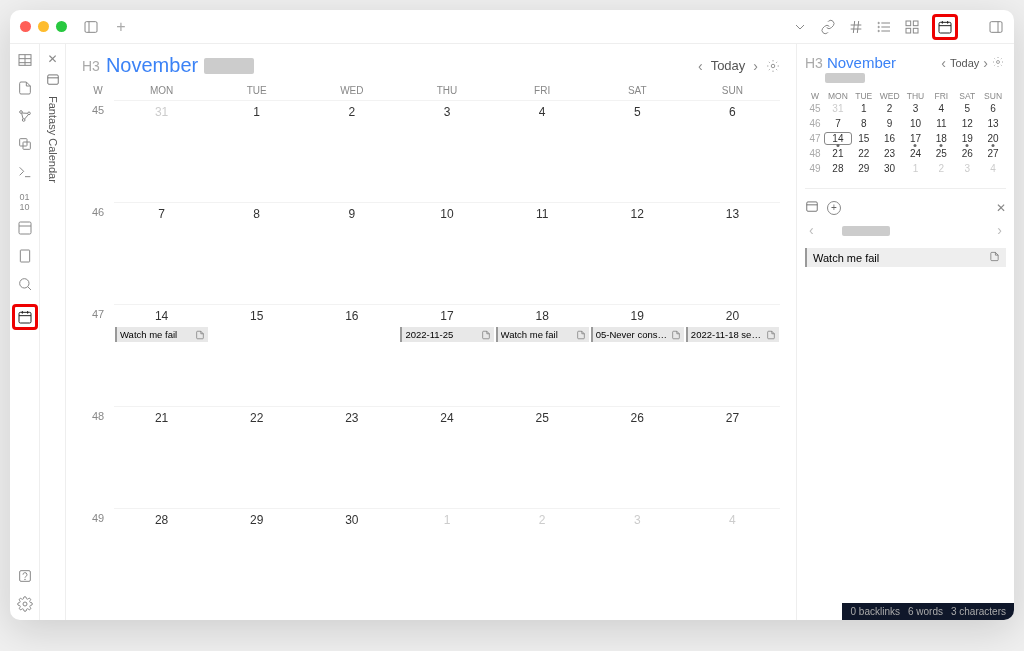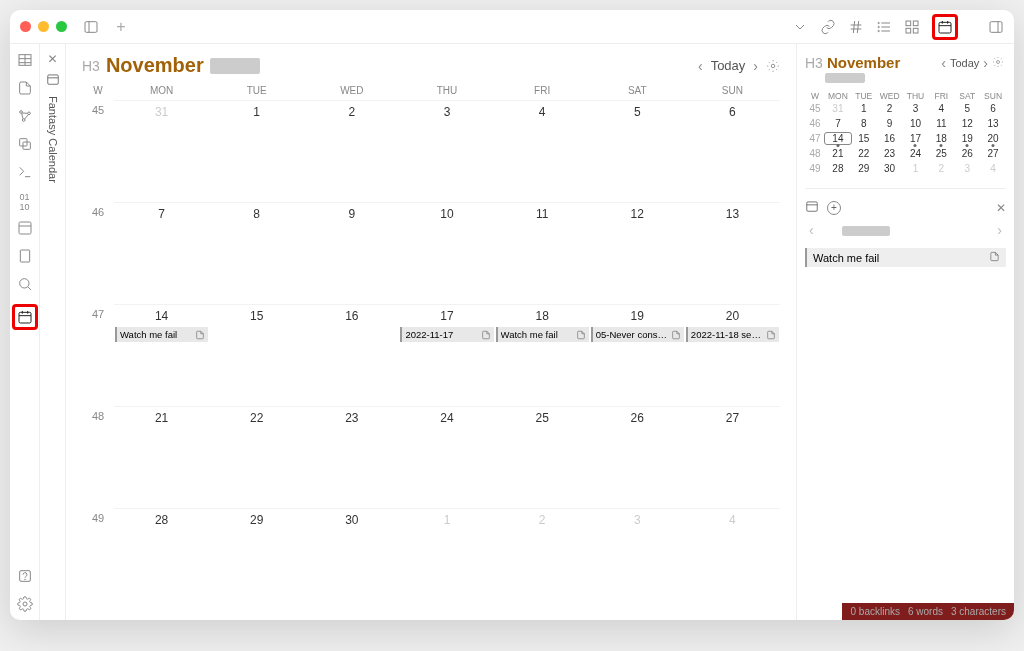--- a/index.html
+++ b/index.html
@@ -37,21 +37,21 @@
     padding-top: 8px; gap:6px;
   }
   .vert-tab .close { font-size: 12px; color:#888; }
   .vert-tab .cal-ic { width:14px; height:14px; color:#666; }
   .vert-tab .label {
     writing-mode: vertical-rl; font-size: 11px; color:#555; margin-top:4px;
   }
   .main { flex: 1; display: flex; flex-direction: column; padding: 10px 16px; overflow:hidden;}
   .main-header { display: flex; align-items: center; gap: 6px; margin-bottom: 8px; }
   .h3badge { font-size: 14px; color:#aaa; font-weight:400; }
-  .month-title { font-size: 20px; font-weight: 700; color:#a16207; }
+  .month-title { font-size: 20px; font-weight: 400; color:#3b82f6; }
   .redact { display:inline-block; background:#ccc; border-radius:2px; }
   .main-header .redact { width: 50px; height: 16px; }
   .nav-right { margin-left: auto; display:flex; align-items:center; gap:8px; color:#555; font-size:13px;}
   .chev { font-size: 14px; color:#888; cursor:pointer; }
   .gear { width:14px; height:14px; color:#888; }
   .weekday-row { display:grid; grid-template-columns: 32px repeat(7, 1fr); font-size:10px; color:#888; text-align:center; padding-bottom:4px;}
   .calgrid { flex:1; display:grid; grid-template-rows: repeat(5, 1fr); }
   .weekrow { display:grid; grid-template-columns: 32px repeat(7, 1fr); }
   .weeknum { font-size:11px; color:#888; padding-top:4px; text-align:center; }
   .daycell { border-top: 1px solid #f2f2f2; font-size:12px; padding:4px 2px; position:relative; }
@@ -82,21 +82,21 @@
   .dd-title-row { display:flex; align-items:center; margin-top:6px; }
   .dd-title { font-size:15px; font-weight:700; color:#111; margin-left:4px;}
   .dd-chev { color:#bbb; font-size:14px; padding:0 4px;}
   .dd-redact { width:48px; height:10px; background:#ccc; margin:2px 0 0 24px; border-radius:2px;}
   .dd-event {
     margin-top:10px; background:#eee; border-left:2px solid #999; font-size:11px;
     padding:3px 6px; display:flex; align-items:center; justify-content:space-between;
   }
   .status-bar {
     position:absolute; bottom:0; right:0; font-size:10px; color:#aaa;
-    padding:3px 8px; background:#7f1d1d; display:flex; gap:8px;
+    padding:3px 8px; background:#0f172a; display:flex; gap:8px;
   }
   .plus-circle { width:14px; height:14px; border:1px solid #888; border-radius:50%; display:inline-flex; align-items:center; justify-content:center; font-size:10px; color:#666;}
 </style>
 </head>
 <body>
 
 <div class="window">
 
   <div class="titlebar">
     <div class="traffic">
@@ -354,21 +354,21 @@
             </div>
             <div class="daycell">
               <div class="daynum">15</div>
             </div>
             <div class="daycell">
               <div class="daynum">16</div>
             </div>
             <div class="daycell">
               <div class="daynum">17</div>
               <div class="event">
-                <span style="overflow: hidden; white-space: nowrap; text-overflow: ellipsis;">2022-11-17</span>
+                <span style="overflow: hidden; white-space: nowrap; text-overflow: ellipsis;">2022-11-25</span>
                 <span class="eicon"><svg viewBox="0 0 24 24" width="10" height="10" fill="none" stroke="#666" stroke-width="1.5">
                     <path d="M14 3H6a2 2 0 0 0-2 2v14a2 2 0 0 0 2 2h12a2 2 0 0 0 2-2V9z"></path>
                     <polyline points="14 3 14 9 20 9"></polyline>
                   </svg></span>
               </div>
             </div>
             <div class="daycell">
               <div class="daynum">18</div>
               <div class="event">
                 <span style="overflow: hidden; white-space: nowrap; text-overflow: ellipsis;">Watch me fail</span>

